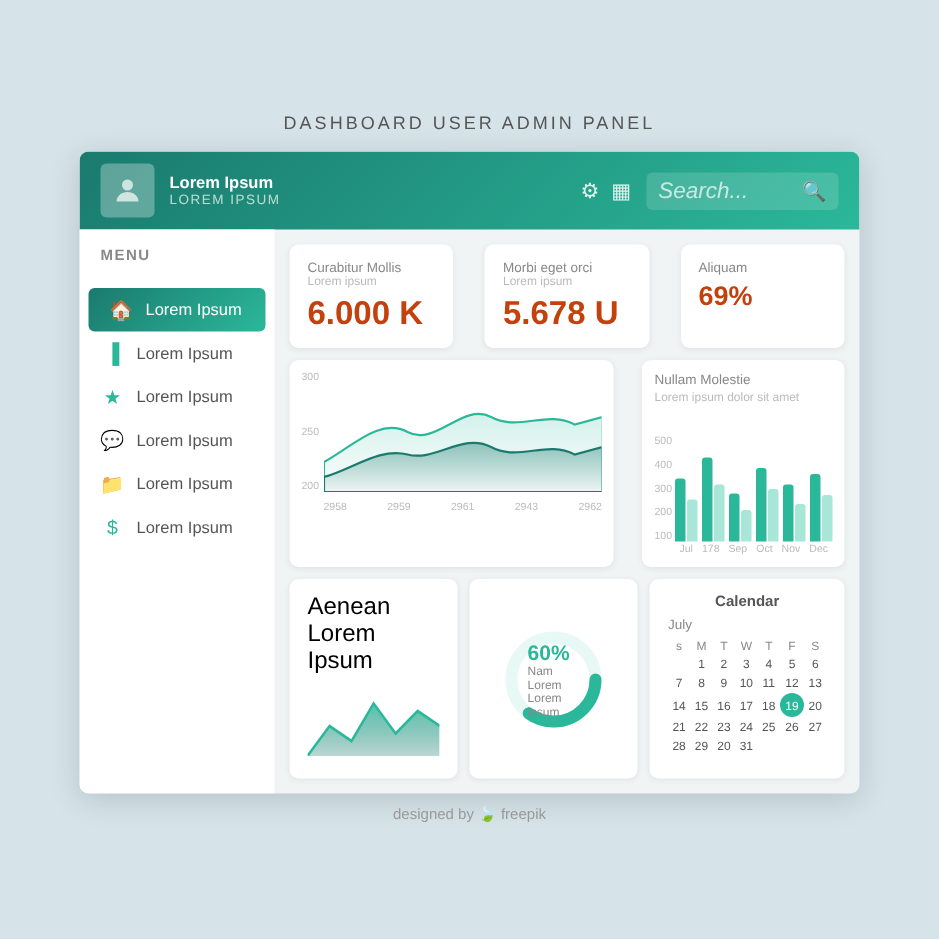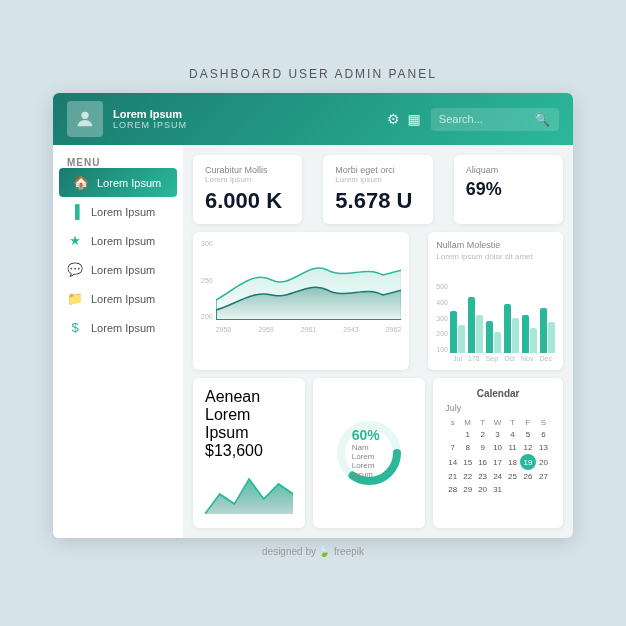--- a/index.html
+++ b/index.html
@@ -58,43 +58,44 @@
       background: rgba(255,255,255,0.15);
       border-radius: 4px;
       padding: 4px 8px;
       gap: 6px;
     }
     .search-box input {
       background: transparent;
       border: none;
       outline: none;
       color: #fff;
-      font-size: 11px;
+      font-size: 15px;
       width: 90px;
+      font-style: italic;
     }
     .search-box input::placeholder { color: rgba(255,255,255,0.7); }
     .search-box span { color: rgba(255,255,255,0.8); font-size: 13px; }
 
     
     .body {
       display: flex;
     }
     
     .sidebar {
       width: 130px;
       background: #fff;
       padding: 12px 0;
       flex-shrink: 0;
     }
     .sidebar .menu-label {
       font-size: 10px;
       font-weight: bold;
       color: #888;
       letter-spacing: 1px;
-      padding: 0 14px 0;
+      padding: 0 14px 16px;
     }
     .sidebar-item {
       display: flex;
       align-items: center;
       gap: 8px;
       padding: 7px 14px;
       font-size: 11px;
       color: #555;
       cursor: pointer;
     }
@@ -122,21 +123,21 @@
     }
     .card {
       background: #fff;
       border-radius: 6px;
       padding: 10px 12px;
       flex: 1;
       box-shadow: 0 1px 4px rgba(0,0,0,0.07);
     }
     .card .card-label { font-size: 9px; color: #888; }
     .card .card-sublabel { font-size: 8px; color: #bbb; margin-bottom: 4px; }
-    .card .card-value { font-size: 22px; font-weight: bold; color: #0f172a; }
+    .card .card-value { font-size: 22px; font-weight: bold; color: #c2410c; }
     .card .card-value.small { font-size: 18px; }
 
     
     .charts-row {
       display: flex;
       gap: 19px;
     }
     .chart-card {
       background: #fff;
       border-radius: 6px;
@@ -407,21 +408,20 @@
             </div>
           </div>
         </div>
       </div>
 
       <div class="bottom-row">
 
         <div class="bottom-card left">
           <div class="card-label">Aenean</div>
           <div class="card-sublabel">Lorem Ipsum</div>
-          <div class="card-value small">$13,600</div>
           <svg class="mountain-svg" viewBox="0 0 120 50" preserveAspectRatio="none">
             <defs>
               <linearGradient id="mg" x1="0" y1="0" x2="0" y2="1">
                 <stop offset="0%" stop-color="#2bb89a" stop-opacity="0.8"></stop>
                 <stop offset="100%" stop-color="#1a7a6e" stop-opacity="0.3"></stop>
               </linearGradient>
             </defs>
             <path d="M0,50 L20,30 L40,40 L60,15 L80,35 L100,20 L120,30 L120,50 Z" fill="url(#mg)"></path>
             <path d="M0,50 L20,30 L40,40 L60,15 L80,35 L100,20 L120,30" fill="none" stroke="#2bb89a" stroke-width="2"></path>
           </svg>

